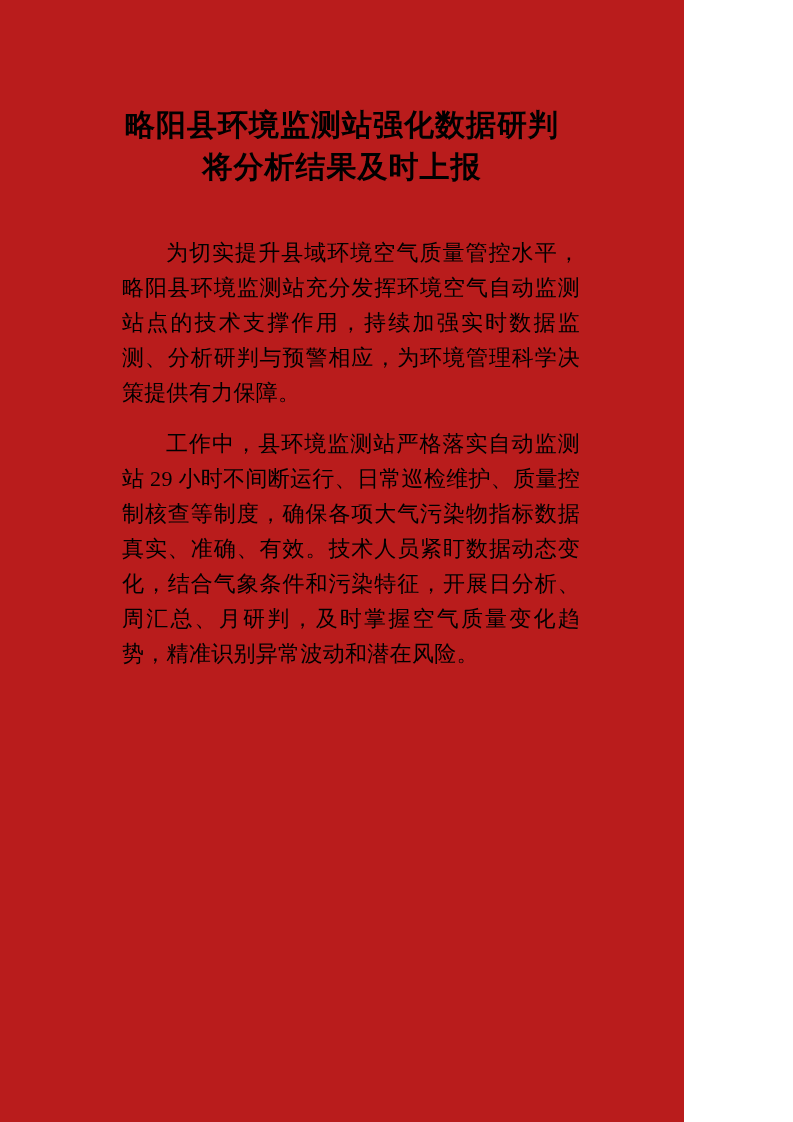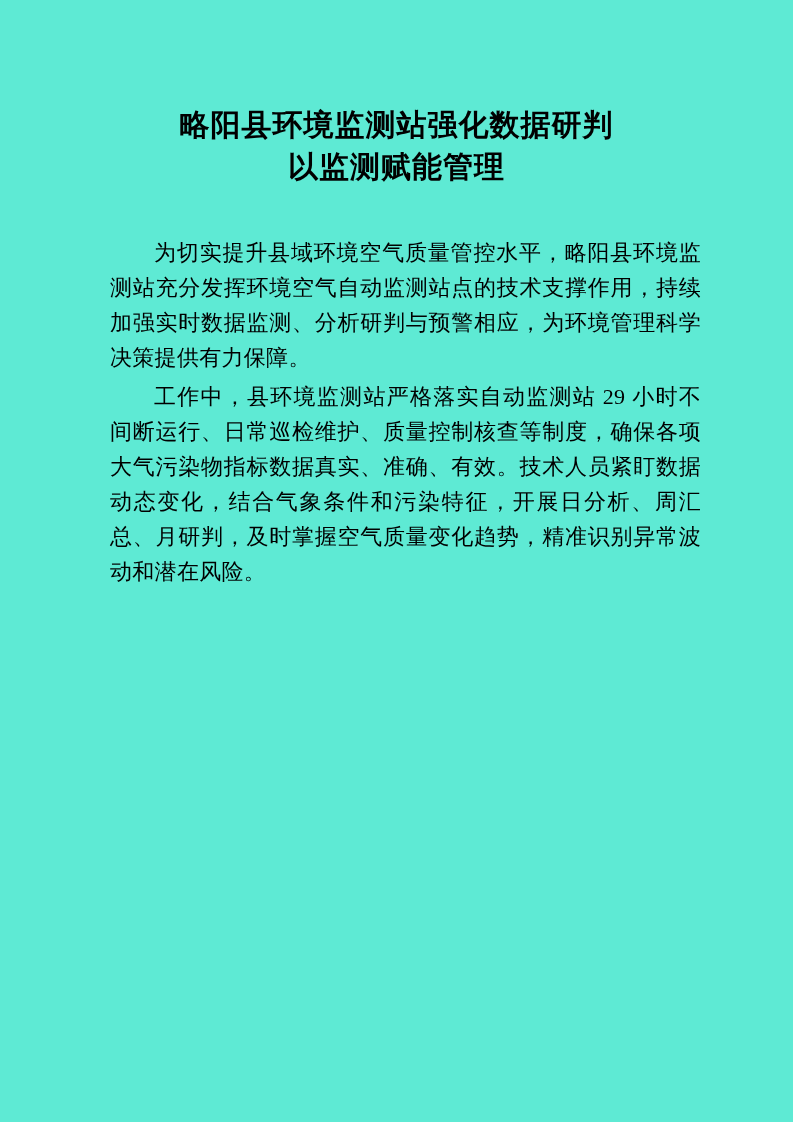--- a/index.html
+++ b/index.html
@@ -8,23 +8,23 @@
   }
   body {
     width: 793px;
     height: 1122px;
     background: #ffffff;
     overflow: hidden;
     font-family: "Liberation Serif", "DejaVu Serif", serif;
     color: #000000;
   }
   .page {
-    width: 793px;
+    width: 684px;
     height: 1122px;
-    background: #5eead4;
+    background: #b91c1c;
     box-sizing: border-box;
     position: relative;
   }
   .doc-title {
     margin: 0;
     padding-top: 104px;
     text-align: center;
     font-size: 30px;
     font-weight: 700;
     line-height: 42px;
@@ -36,32 +36,32 @@
   .doc-body {
     margin-top: 47px;
     padding-left: 106px;
     padding-right: 88px;
     font-size: 22px;
     line-height: 35px;
     letter-spacing: 0.3px;
     text-align: justify;
   }
   .doc-body p {
-    margin: 4px;
+    margin: 16px;
     text-indent: 2em;
   }
 </style>
 </head>
 <body>
 
 <div class="page">
 
   <h1 class="doc-title">
     <span class="title-line">略阳县环境监测站强化数据研判</span>
-    <span class="title-line">以监测赋能管理</span>
+    <span class="title-line">将分析结果及时上报</span>
   </h1>
 
   <div class="doc-body">
     <p>为切实提升县域环境空气质量管控水平，略阳县环境监测站充分发挥环境空气自动监测站点的技术支撑作用，持续加强实时数据监测、分析研判与预警相应，为环境管理科学决策提供有力保障。</p>
     <p>工作中，县环境监测站严格落实自动监测站 29 小时不间断运行、日常巡检维护、质量控制核查等制度，确保各项大气污染物指标数据真实、准确、有效。技术人员紧盯数据动态变化，结合气象条件和污染特征，开展日分析、周汇总、月研判，及时掌握空气质量变化趋势，精准识别异常波动和潜在风险。</p>
   </div>
 
 </div>
 
 </body></html>

